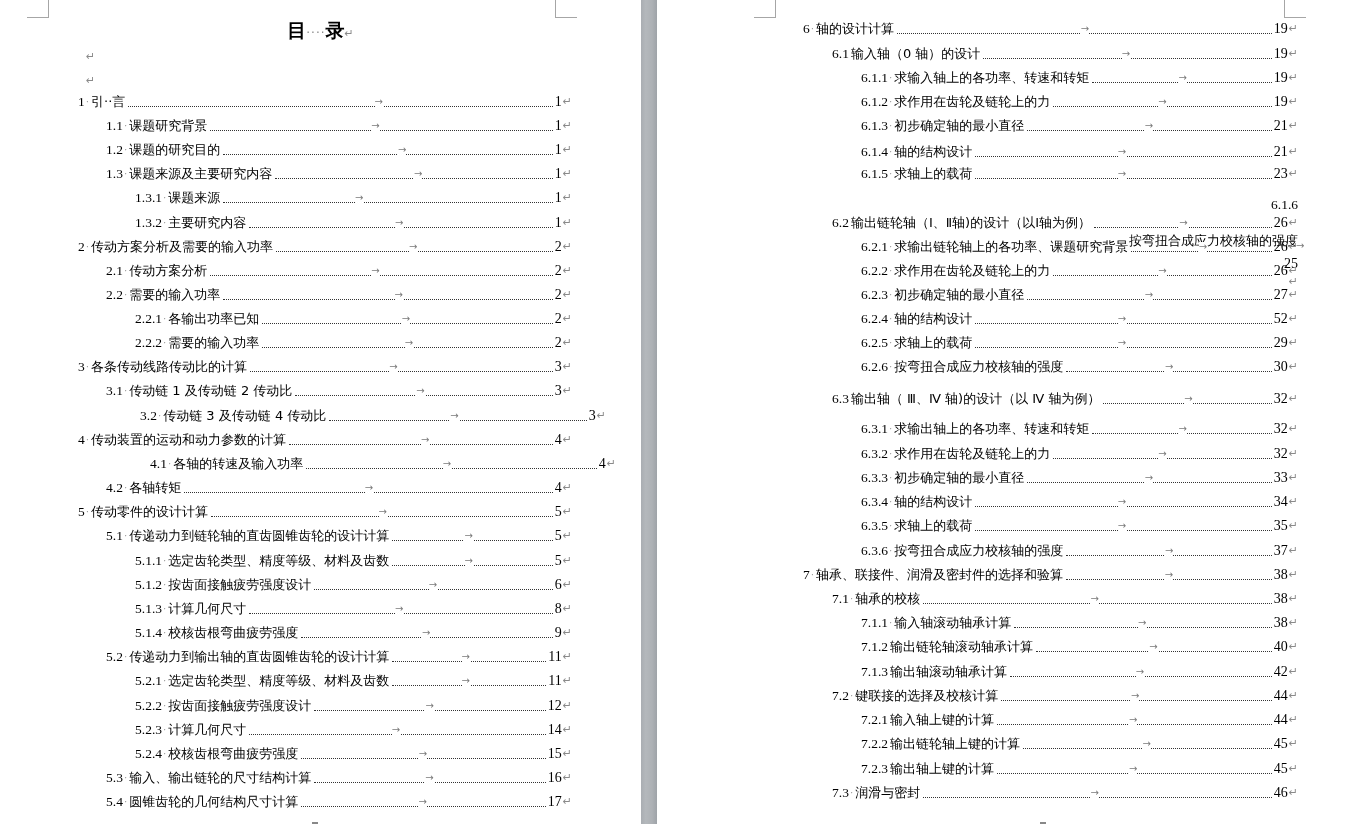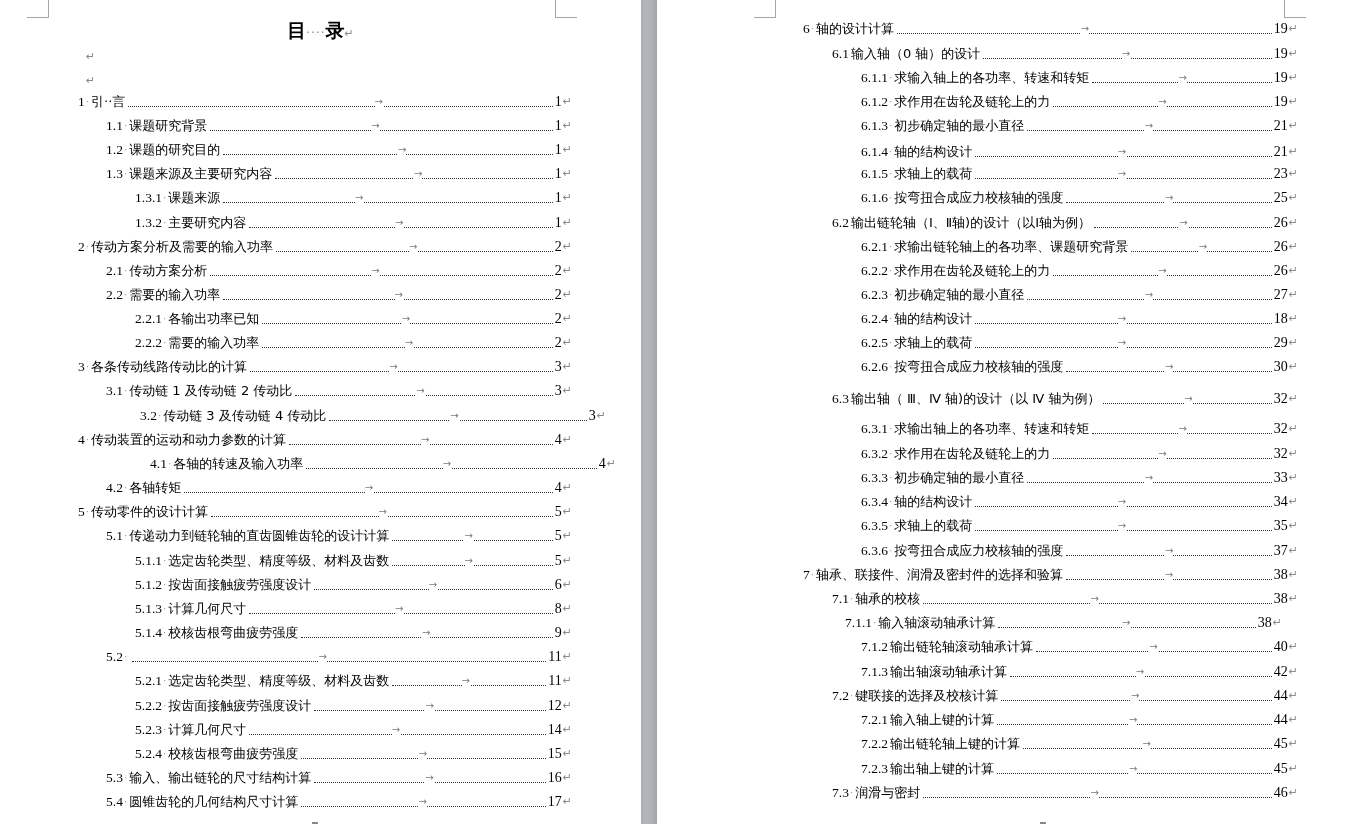--- a/index.html
+++ b/index.html
@@ -287,20 +287,21 @@
         <span class="text">校核齿根弯曲疲劳强度</span>
         <span class="leader">
           <span class="tab-arrow" style="left: 48%;">→</span>
         </span>
         <span class="page-no">9</span>
         <span class="pmark">↵</span>
       </div>
       <div class="toc-line" style="left: 106px; width: 466px; top: 648px;">
         <span class="num">5.2</span>
         <span class="sp">·</span>
+        <span class="text">传递动力到输出轴的直齿圆锥齿轮的设计计算</span>
         <span class="leader">
           <span class="tab-arrow" style="left: 45%;">→</span>
         </span>
         <span class="page-no">11</span>
         <span class="pmark">↵</span>
       </div>
       <div class="toc-line" style="left: 135px; width: 437px; top: 672px;">
         <span class="num">5.2.1</span>
         <span class="sp">·</span>
         <span class="text">选定齿轮类型、精度等级、材料及齿数</span>
@@ -433,21 +434,21 @@
       <div class="toc-line" style="left: 204px; width: 437px; top: 165px;">
         <span class="num">6.1.5</span>
         <span class="sp">·</span>
         <span class="text">求轴上的载荷</span>
         <span class="leader">
           <span class="tab-arrow" style="left: 48%;">→</span>
         </span>
         <span class="page-no">23</span>
         <span class="pmark">↵</span>
       </div>
-      <div class="toc-line" style="left: 204px; width: 437px; top: 189px;">
+      <div class="toc-line" style="left: 204px; width: 437px; top: 196px; flex-direction: column;">
         <span class="num">6.1.6</span>
         <span class="sp">·</span>
         <span class="text">按弯扭合成应力校核轴的强度</span>
         <span class="leader">
           <span class="tab-arrow" style="left: 48%;">→</span>
         </span>
         <span class="page-no">25</span>
         <span class="pmark">↵</span>
       </div>
       <div class="toc-line" style="left: 175px; width: 466px; top: 214px;">
@@ -490,21 +491,21 @@
         <span class="page-no">27</span>
         <span class="pmark">↵</span>
       </div>
       <div class="toc-line" style="left: 204px; width: 437px; top: 310px;">
         <span class="num">6.2.4</span>
         <span class="sp">·</span>
         <span class="text">轴的结构设计</span>
         <span class="leader">
           <span class="tab-arrow" style="left: 48%;">→</span>
         </span>
-        <span class="page-no">18</span>
+        <span class="page-no">52</span>
         <span class="pmark">↵</span>
       </div>
       <div class="toc-line" style="left: 204px; width: 437px; top: 334px;">
         <span class="num">6.2.5</span>
         <span class="sp">·</span>
         <span class="text">求轴上的载荷</span>
         <span class="leader">
           <span class="tab-arrow" style="left: 48%;">→</span>
         </span>
         <span class="page-no">29</span>
@@ -603,21 +604,21 @@
       <div class="toc-line" style="left: 175px; width: 466px; top: 590px;">
         <span class="num">7.1</span>
         <span class="sp">·</span>
         <span class="text">轴承的校核</span>
         <span class="leader">
           <span class="tab-arrow" style="left: 48%;">→</span>
         </span>
         <span class="page-no">38</span>
         <span class="pmark">↵</span>
       </div>
-      <div class="toc-line" style="left: 188px; width: 437px; top: 614px;">
+      <div class="toc-line" style="left: 204px; width: 437px; top: 614px;">
         <span class="num">7.1.1</span>
         <span class="sp">·</span>
         <span class="text">输入轴滚动轴承计算</span>
         <span class="leader">
           <span class="tab-arrow" style="left: 48%;">→</span>
         </span>
         <span class="page-no">38</span>
         <span class="pmark">↵</span>
       </div>
       <div class="toc-line" style="left: 204px; width: 437px; top: 638px;">

